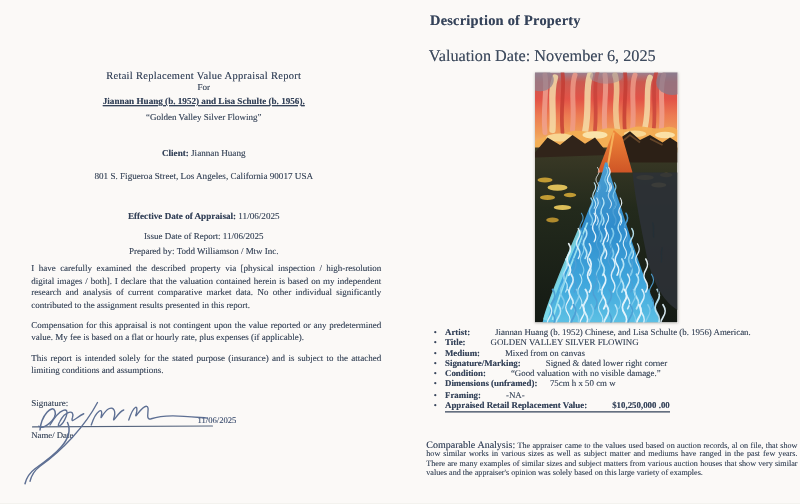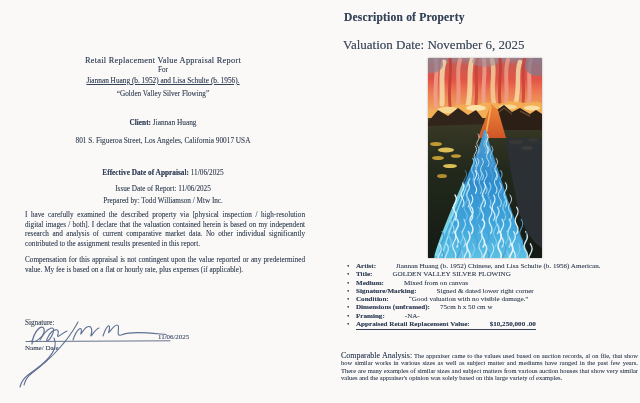--- a/index.html
+++ b/index.html
@@ -10,21 +10,21 @@
     color:#3e4b5e;
   }
   .page *{box-sizing:border-box;}
   .abs{position:absolute;}
   .scan{text-shadow:0 0 .35px rgba(62,75,94,.55);}
   .b{font-weight:bold;color:#35435a;}
   
   .lp-center{left:25px;width:276px;text-align:center;}
   .lp-title{top:27px;font-size:8.4px;font-weight:normal;letter-spacing:.25px;color:#35435a;margin-top:29px;}
   .lp-for{top:66px;font-size:7.2px;}
-  .lp-names{top:76px;font-size:7.3px;font-weight:normal;text-decoration:underline;color:#35435a;}
+  .lp-names{top:76px;font-size:7.3px;font-weight:bold;text-decoration:underline;color:#35435a;}
   .lp-quote{top:90px;font-size:7.2px;}
   .lp-client{top:118px;font-size:7.3px;}
   .lp-address{top:136px;font-size:7.3px;}
   .lp-effective{top:168px;font-size:7.3px;}
   .lp-prepared{top:175px;font-size:7.2px;margin-top:22px;}
   .lp-issue{top:185px;font-size:7.2px;}
   .lp-paras{left:25px;top:211px;width:280px;font-size:7.2px;line-height:9.6px;text-align:justify;}
   .lp-paras p{margin:0 0 7px 0;}
   .lp-sig-label{left:25px;top:319px;font-size:7.2px;}
   .lp-sig-date{left:158px;top:333px;font-size:6.9px;color:#46587a;}
@@ -63,20 +63,21 @@
   <div class="abs lp-center lp-effective scan">
     <span class="b">Effective Date of Appraisal:</span>
     <span>11/06/2025</span>
   </div>
   <div class="abs lp-center lp-prepared scan">Prepared by: Todd Williamson / Mtw Inc.</div>
   <div class="abs lp-center lp-issue scan">Issue Date of Report: 11/06/2025</div>
 
   <div class="abs lp-paras scan">
     <p>I have carefully examined the described property via [physical inspection / high-resolution digital images / both]. I declare that the valuation contained herein is based on my independent research and analysis of current comparative market data. No other individual significantly contributed to the assignment results presented in this report.</p>
     <p>Compensation for this appraisal is not contingent upon the value reported or any predetermined value. My fee is based on a flat or hourly rate, plus expenses (if applicable).</p>
+    <p>This report is intended solely for the stated purpose (insurance) and is subject to the attached limiting conditions and assumptions.</p>
   </div>
 
   <div class="abs lp-sig-label scan">Signature:</div>
   <div class="abs lp-sig-date scan">11/06/2025</div>
   <div class="abs lp-namedate scan">Name/ Date</div>
 
   <svg class="abs sig-svg" viewBox="0 0 210 82">
     <g stroke="#4d6189" fill="none" stroke-linecap="round" stroke-linejoin="round" opacity="0.9">
       <path d="M8,24.5 L152,23.8" stroke-width="0.9" stroke="#42536f"></path>
       <path d="M14,27 C15,15 24,6 26,12 C28,18 17,27 13,24" stroke-width="1.2"></path>

